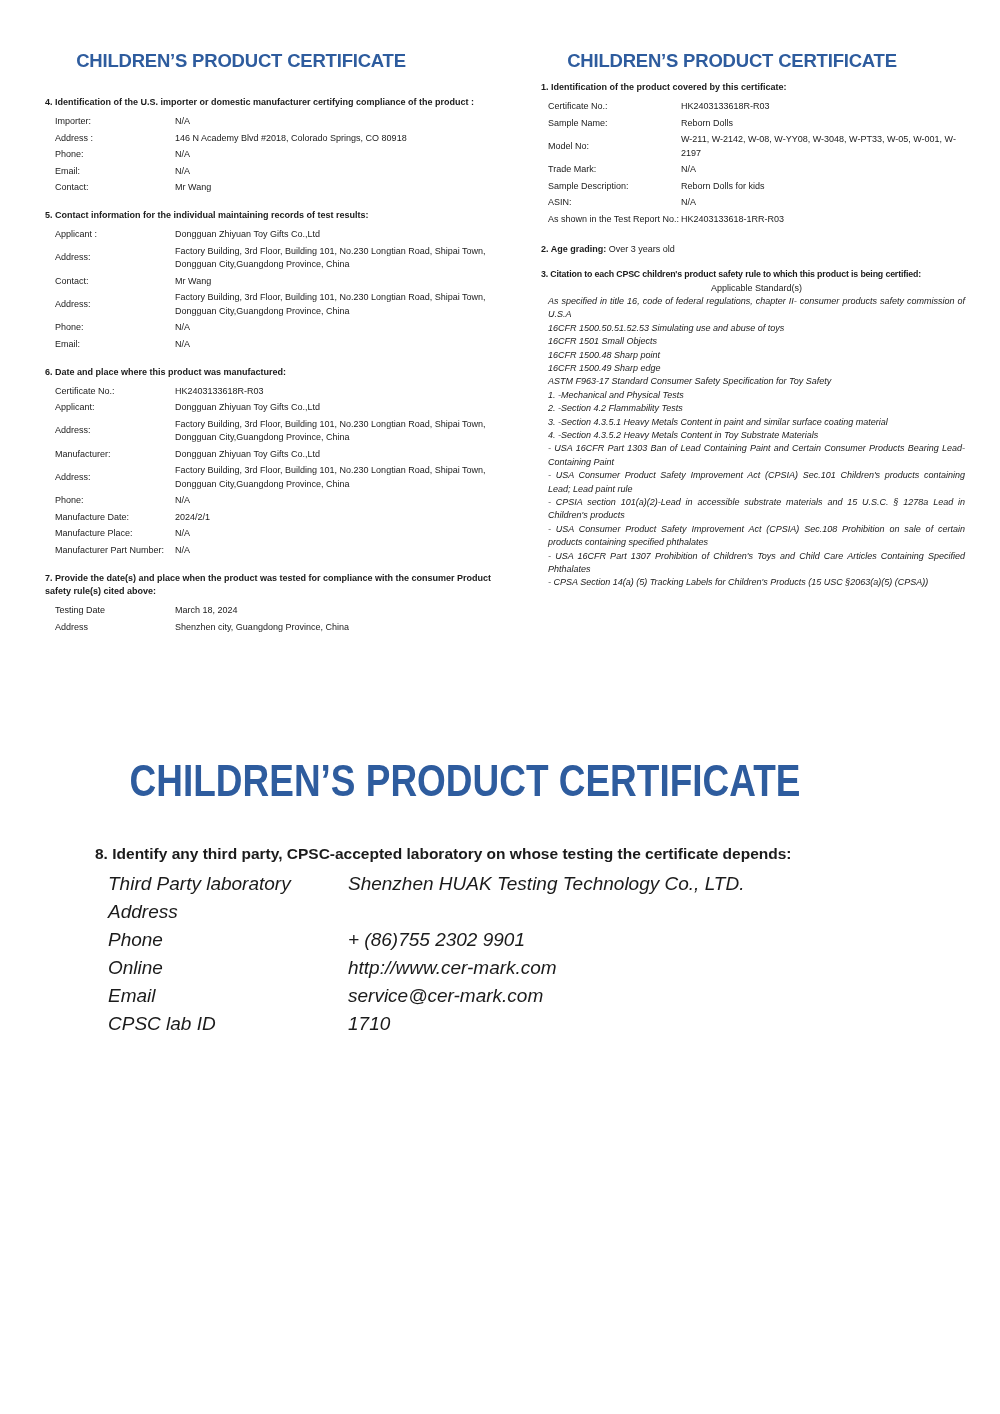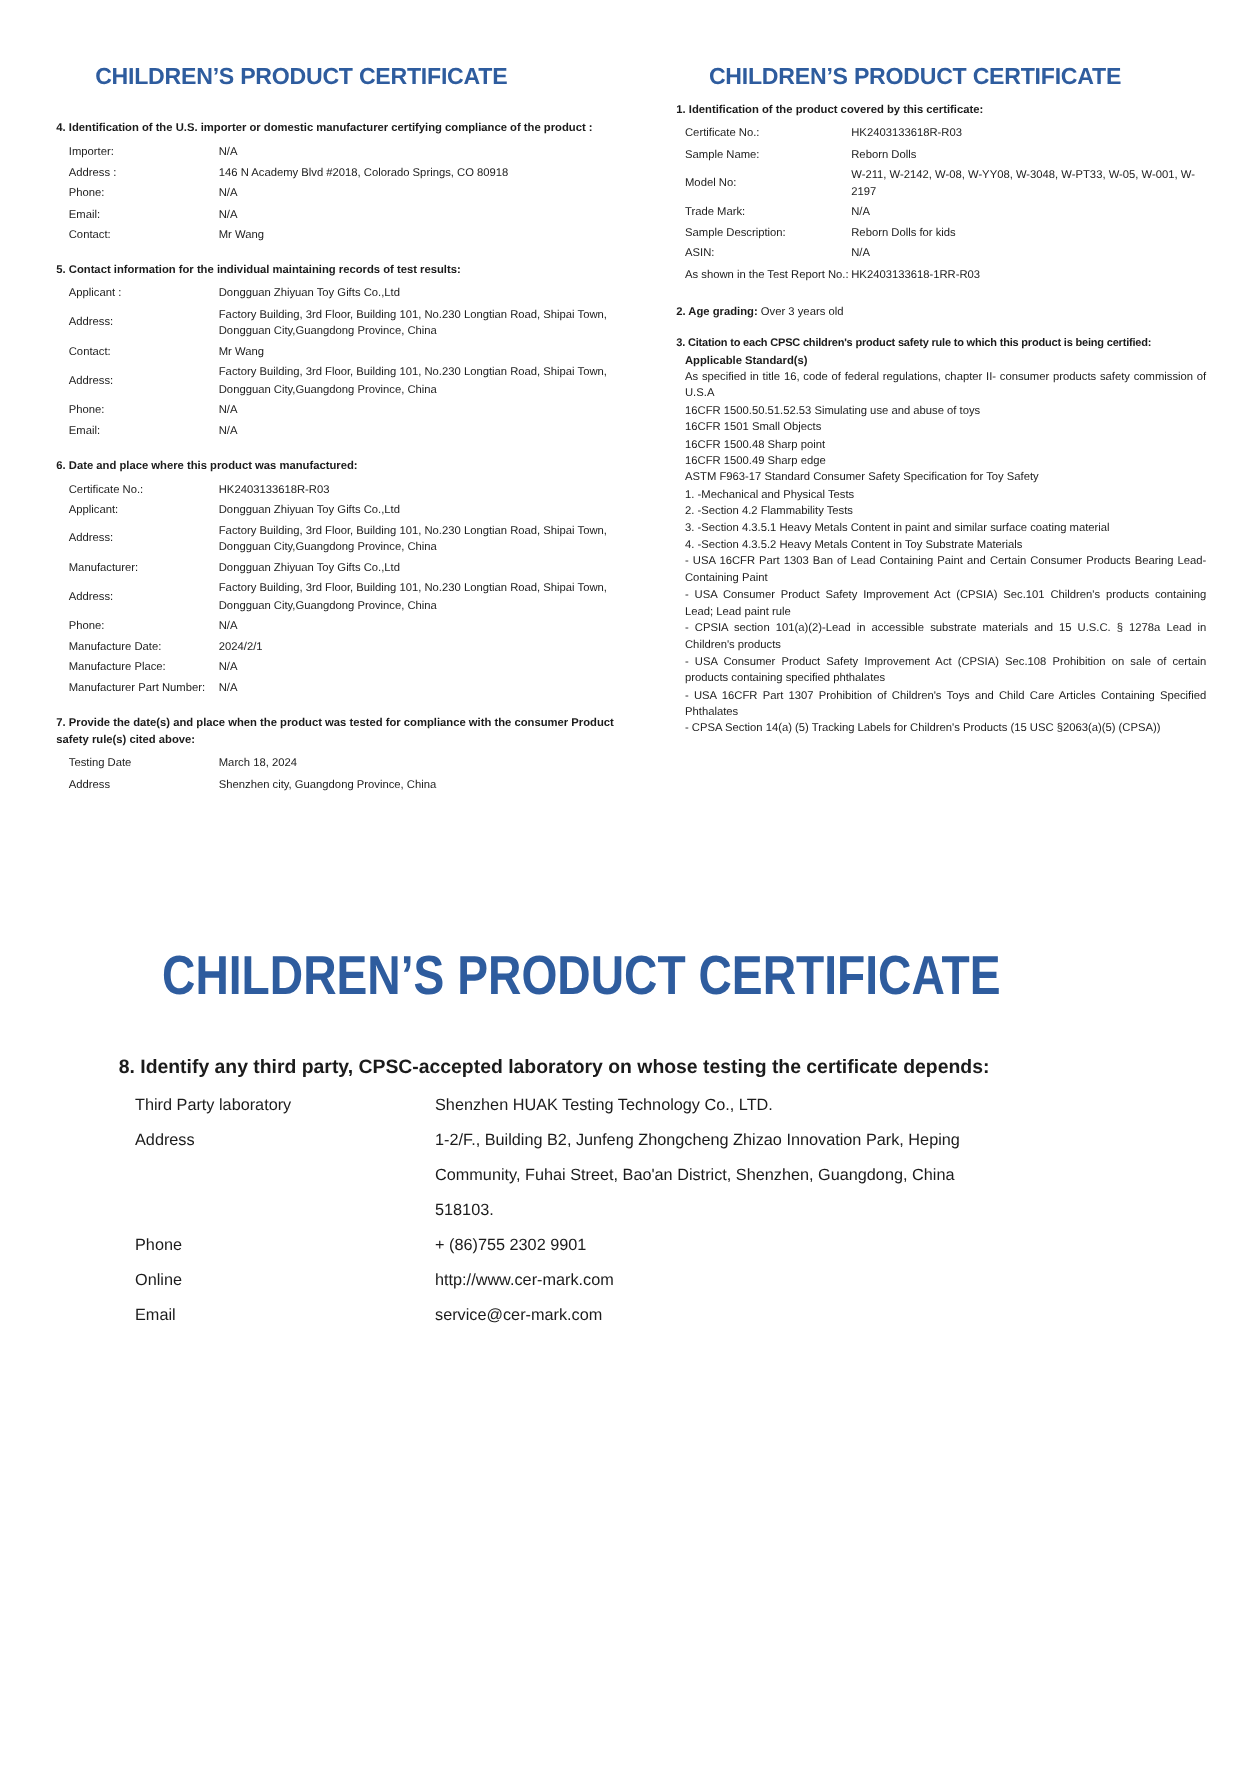--- a/index.html
+++ b/index.html
@@ -28,32 +28,32 @@
   .row { display:flex; align-items:center; padding:1.5px 0 1.5px 10px; font-size:9px; line-height:13.5px; }
   .row .lbl { width:120px; flex:none; }
   .row .val { flex:1; }
 
   .col-right .row { padding-left:7px; }
   .col-right .row .lbl { width:133px; }
 
   .age-line { font-size:9px; line-height:13.5px; margin:15px 0 0 0; }
   .age-line .bold { font-weight:700; }
   .cite-heading { margin-top:12px; font-weight:700; font-size:8.8px; letter-spacing:-0.15px; line-height:13.5px; white-space:nowrap; }
-  .std-sub { font-weight:700; font-size:9px; line-height:13.4px; padding-left:7px; }
-  .std-line { font-size:9px; line-height:13.4px; text-align:justify; padding-left:7px; }
+  .std-sub { font-weight:400; font-size:9px; line-height:13.4px; padding-left:7px;text-align:center; }
+  .std-line { font-size:9px; line-height:13.4px; text-align:justify; padding-left:7px;font-style:italic; }
 
   
   .big-title {
     position:absolute; top:756px; left:0; width:1000px; text-align:center;
     color:#2e5c9e; font-weight:700; font-size:44px; white-space:nowrap;
     transform:translateX(-35px) scaleX(0.84);
   }
   .s8-heading { position:absolute; top:845px; left:95px; font-size:15.5px; font-weight:700; }
   .lab-rows { position:absolute; top:870px; left:108px; width:820px; }
-  .lab-row { display:flex; font-size:13px; line-height:28px; }
+  .lab-row { display:flex; font-size:19px; line-height:28px;font-style:italic; }
   .lab-row .lbl { width:240px; flex:none; }
   .lab-row .val { width:452px; }
 
   .seal-block { position:absolute; top:1090px; left:537px; font-size:19px; font-weight:700; line-height:28px; }
 
   .seal-svg { position:absolute; top:1192px; left:551px; width:118px; height:118px; opacity:.88; }
   .signature {
     position:absolute; top:1310px; left:704px;
     font-size:23px; color:#3f3f3f; letter-spacing:5px;
     transform:rotate(-3deg);
@@ -299,21 +299,20 @@
 
   <div class="lab-rows">
 
       <div class="lab-row">
         <span class="lbl">Third Party laboratory</span>
         <span class="val">Shenzhen HUAK Testing Technology Co., LTD.</span>
       </div>
 
       <div class="lab-row">
         <span class="lbl">Address</span>
-        <span class="val">1-2/F., Building B2, Junfeng Zhongcheng Zhizao Innovation Park, Heping Community, Fuhai Street, Bao'an District, Shenzhen, Guangdong, China 518103.</span>
       </div>
 
       <div class="lab-row">
         <span class="lbl">Phone</span>
         <span class="val">+ (86)755 2302 9901</span>
       </div>
 
       <div class="lab-row">
         <span class="lbl">Online</span>
         <span class="val">http://www.cer-mark.com</span>

